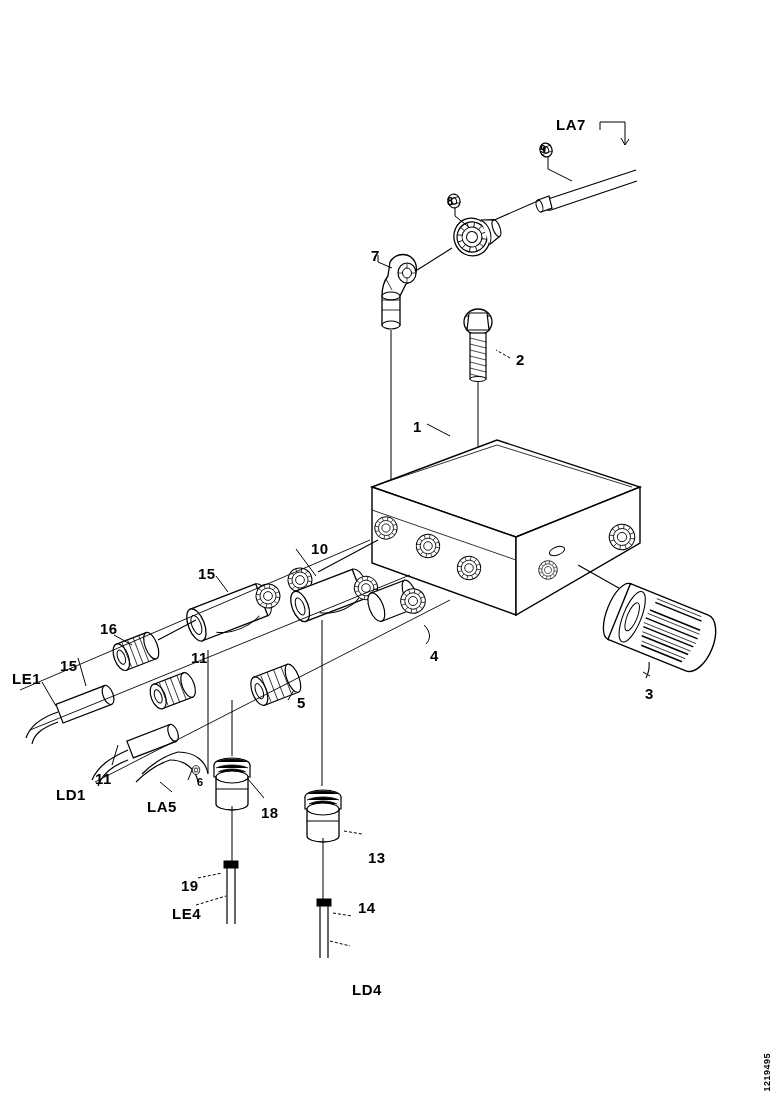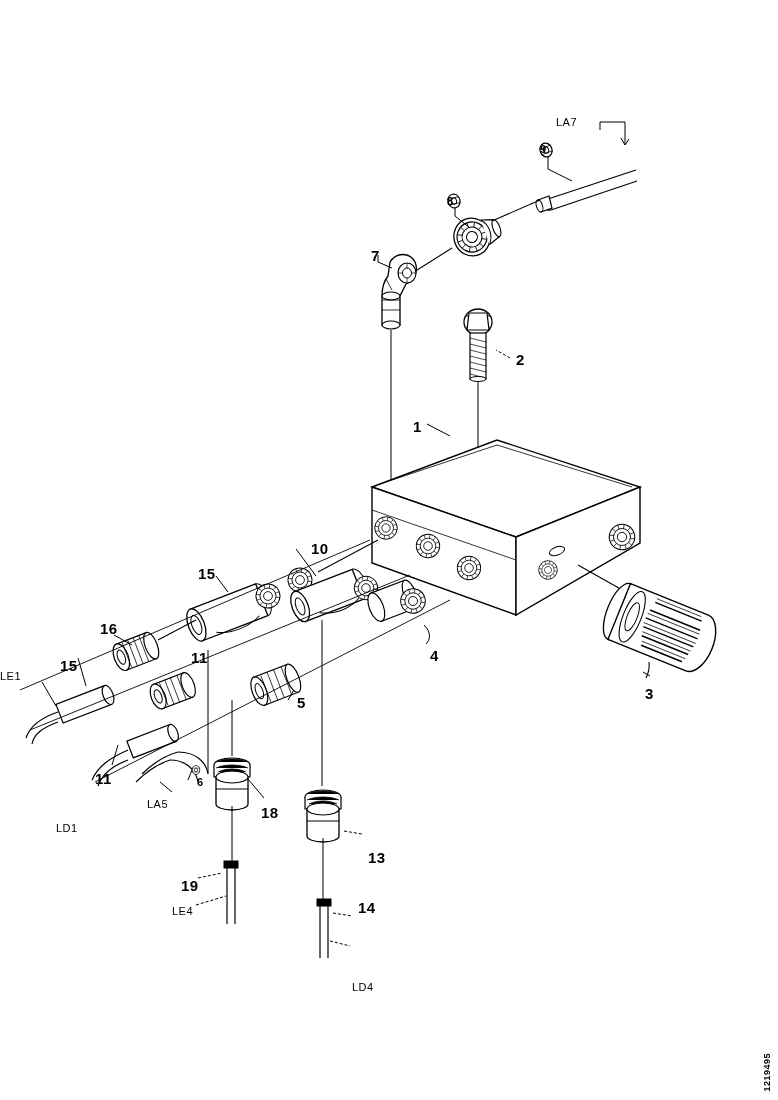--- a/index.html
+++ b/index.html
@@ -33,22 +33,22 @@
     color: #000000;
     letter-spacing: 0.5px;
     white-space: nowrap;
     line-height: 1;
   }
   .callout.small {
     font-size: 11px;
     font-weight: 700;
   }
   .callout.code {
-    font-size: 11px;
-    font-weight: 400;
+    font-size: 15px;
+    font-weight: 700;
   }
   #sheet-id {
     position: absolute;
     right: 6px;
     bottom: 8px;
     font-family: "Liberation Sans", sans-serif;
     font-size: 9px;
     font-weight: 700;
     color: #000000;
     writing-mode: vertical-rl;
@@ -426,26 +426,26 @@
   <div class="callout small" style="left:540px; top:144px;">9</div>
   <div class="callout small" style="left:447px; top:196px;">8</div>
   <div class="callout" style="left:371px; top:248px;">7</div>
   <div class="callout" style="left:516px; top:352px;">2</div>
   <div class="callout" style="left:413px; top:419px;">1</div>
   <div class="callout" style="left:283px; top:541px;margin-left:28px;">10</div>
   <div class="callout" style="left:198px; top:566px;text-align:right;">15</div>
   <div class="callout" style="left:100px; top:621px;">16</div>
   <div class="callout" style="left:191px; top:650px;">11</div>
   <div class="callout" style="left:60px;  top:658px;">15</div>
-  <div class="callout code" style="left:0;  top:671px;">LE1</div>
+  <div class="callout code" style="left:12px;  top:671px;">LE1</div>
   <div class="callout" style="left:430px; top:648px;">4</div>
   <div class="callout" style="left:645px; top:686px;">3</div>
   <div class="callout" style="left:297px; top:695px;">5</div>
   <div class="callout" style="left:95px;  top:771px;">11</div>
-  <div class="callout code" style="left:56px;  top:823px;">LD1</div>
+  <div class="callout code" style="left:56px;  top:787px;">LD1</div>
   <div class="callout small" style="left:197px; top:777px;">6</div>
   <div class="callout code" style="left:147px; top:799px;">LA5</div>
   <div class="callout" style="left:261px; top:805px;">18</div>
   <div class="callout" style="left:368px; top:836px;margin-top:14px;">13</div>
   <div class="callout" style="left:181px; top:878px;">19</div>
   <div class="callout" style="left:358px; top:900px;">14</div>
   <div class="callout code" style="left:172px; top:906px;">LE4</div>
   <div class="callout code" style="left:352px; top:947px;margin-top:35px;">LD4</div>
 
   <div id="sheet-id">1219495</div>

